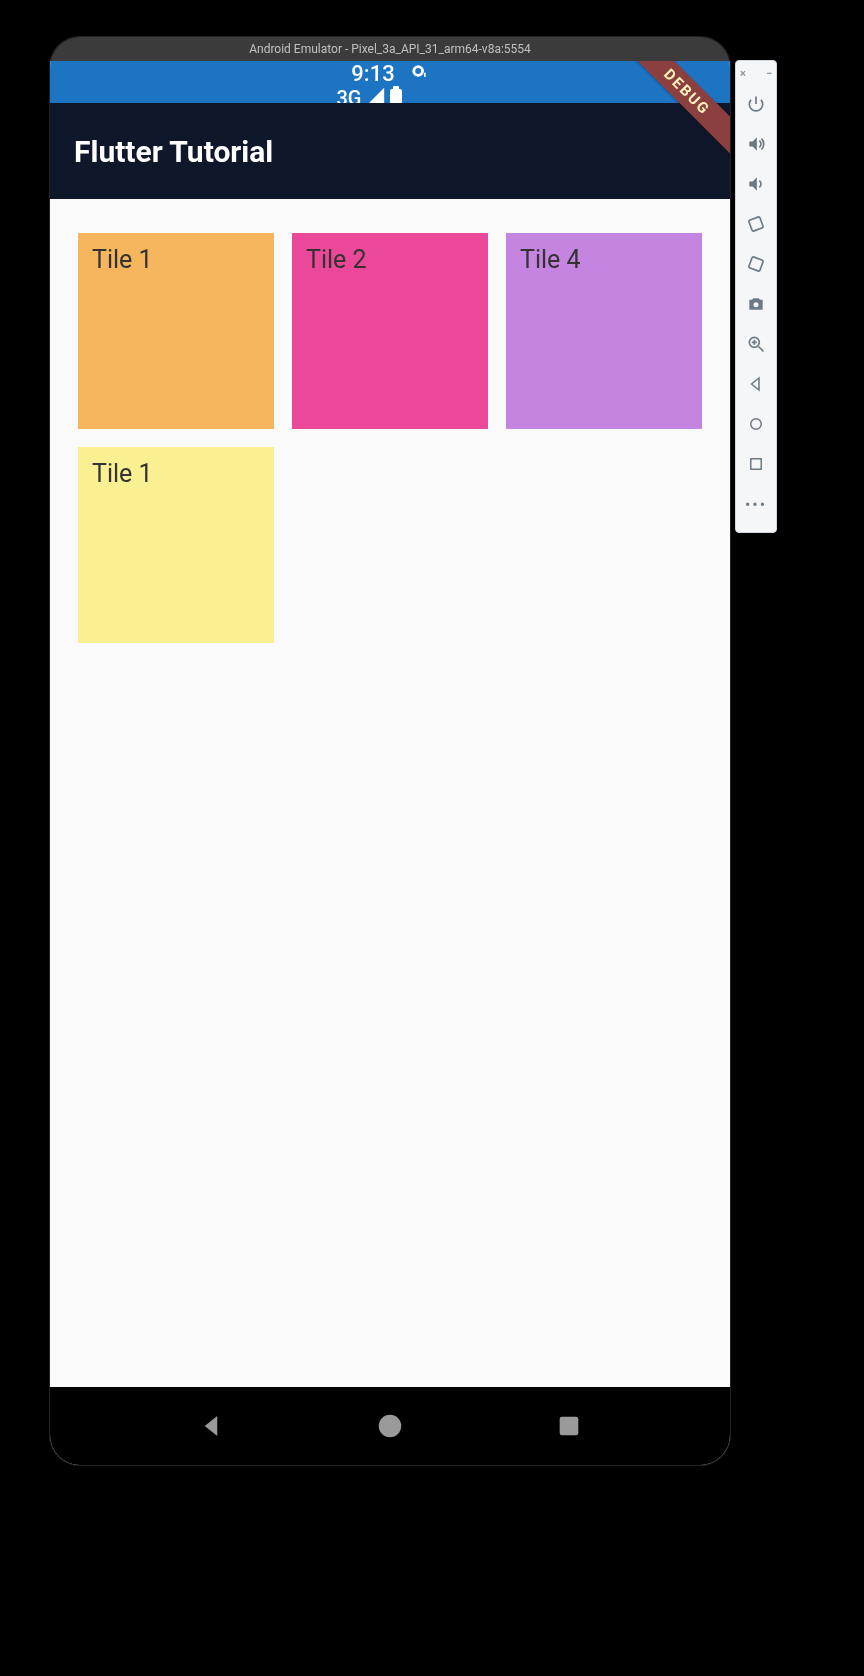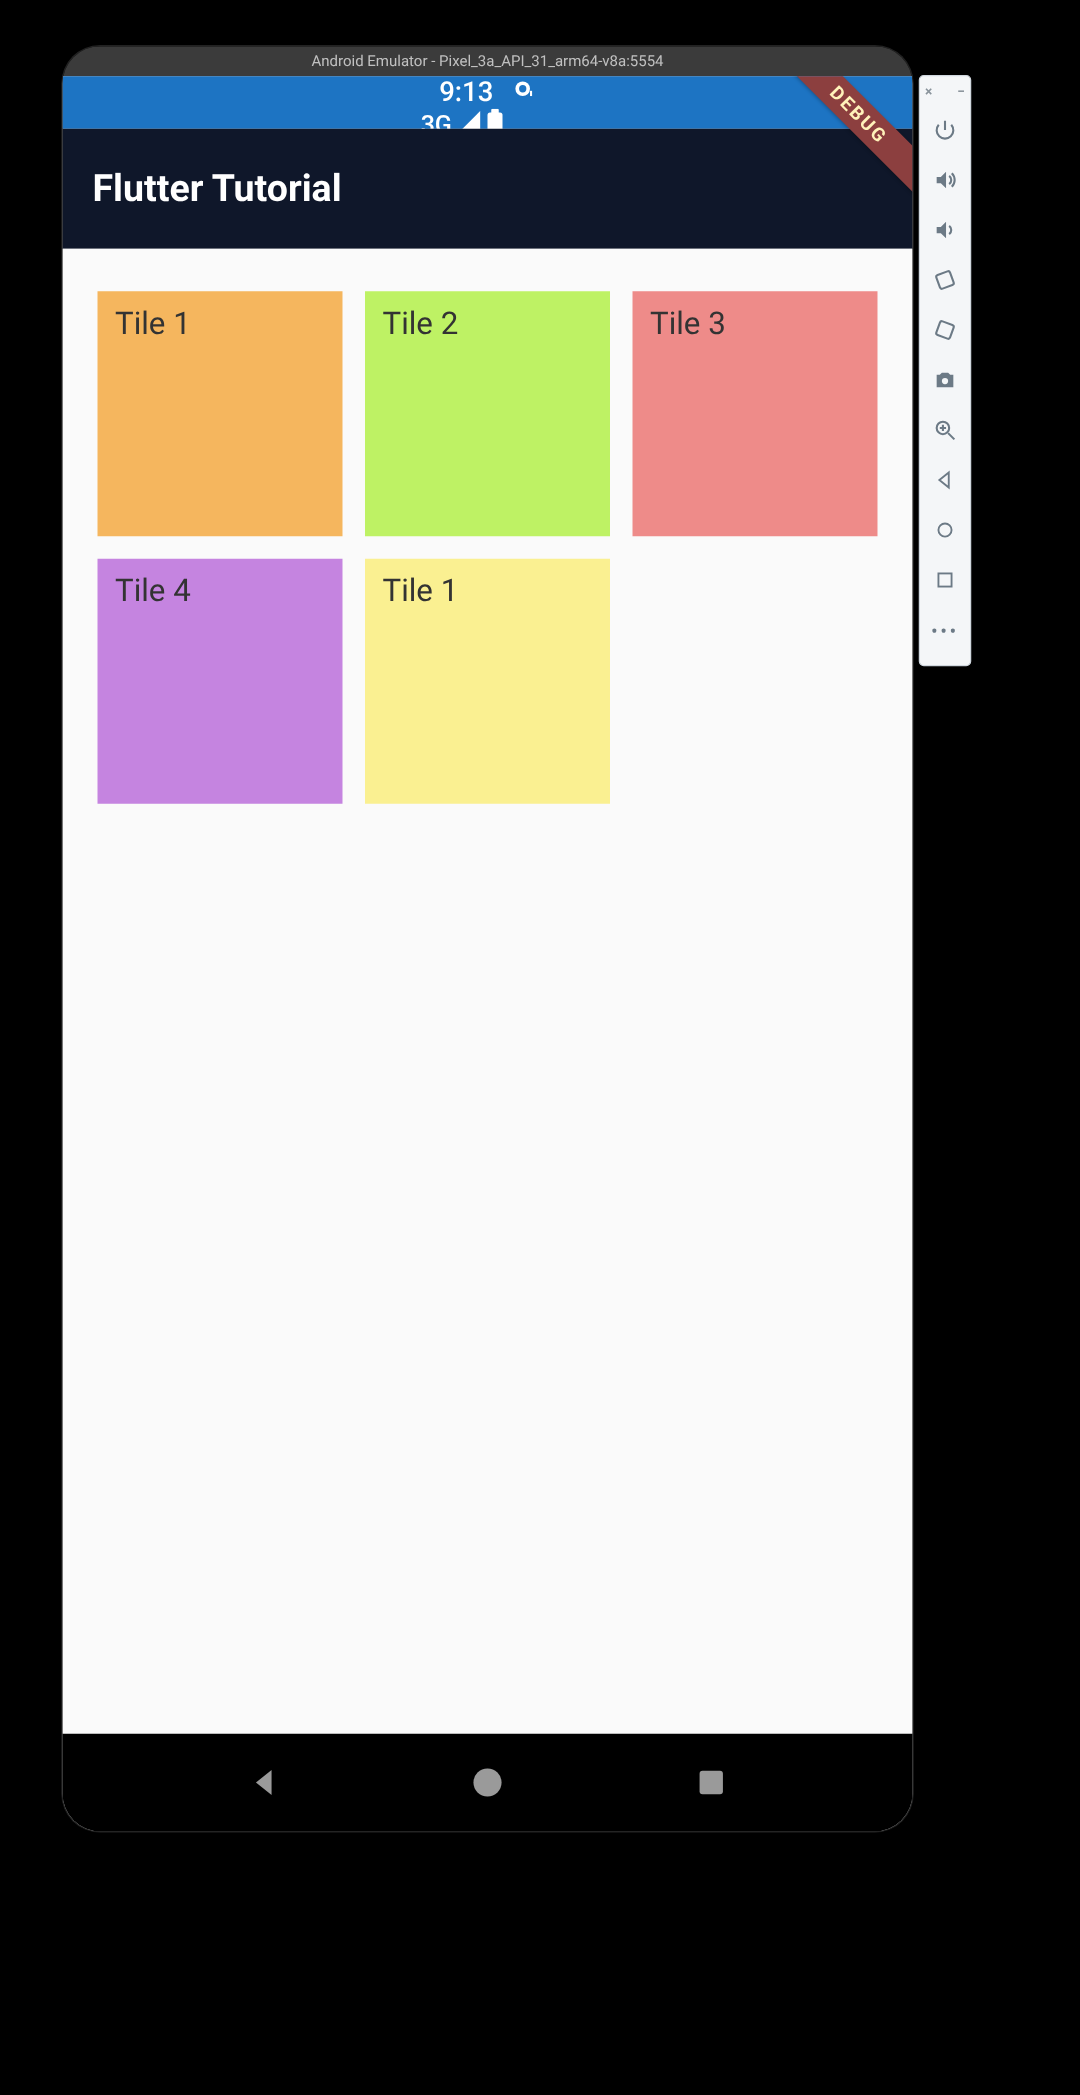--- a/index.html
+++ b/index.html
@@ -278,22 +278,21 @@
       </div>
     </div>
 
     <div class="app-bar">
       <span>Flutter Tutorial</span>
     </div>
 
     <div class="app-body">
       <div class="grid">
         <div class="tile" style="background:#f5b65e"><span>Tile 1</span></div>
-        <div class="tile" style="background:#bef264"><span>Tile 2</span></div>
-        <div class="tile" style="background:#ee8b89"><span>Tile 3</span></div>
+        <div class="tile" style="background:#ec4899"><span>Tile 2</span></div>
         <div class="tile" style="background:#c584e0"><span>Tile 4</span></div>
         <div class="tile" style="background:#faf091"><span>Tile 1</span></div>
       </div>
     </div>
 
     <div class="nav-bar">
       <div class="nav-btn">
         <svg width="30" height="30" viewBox="0 0 24 24" fill="#9a9a9a">
             <path d="M17 4 L7 12 L17 20 Z"></path>
           </svg>

